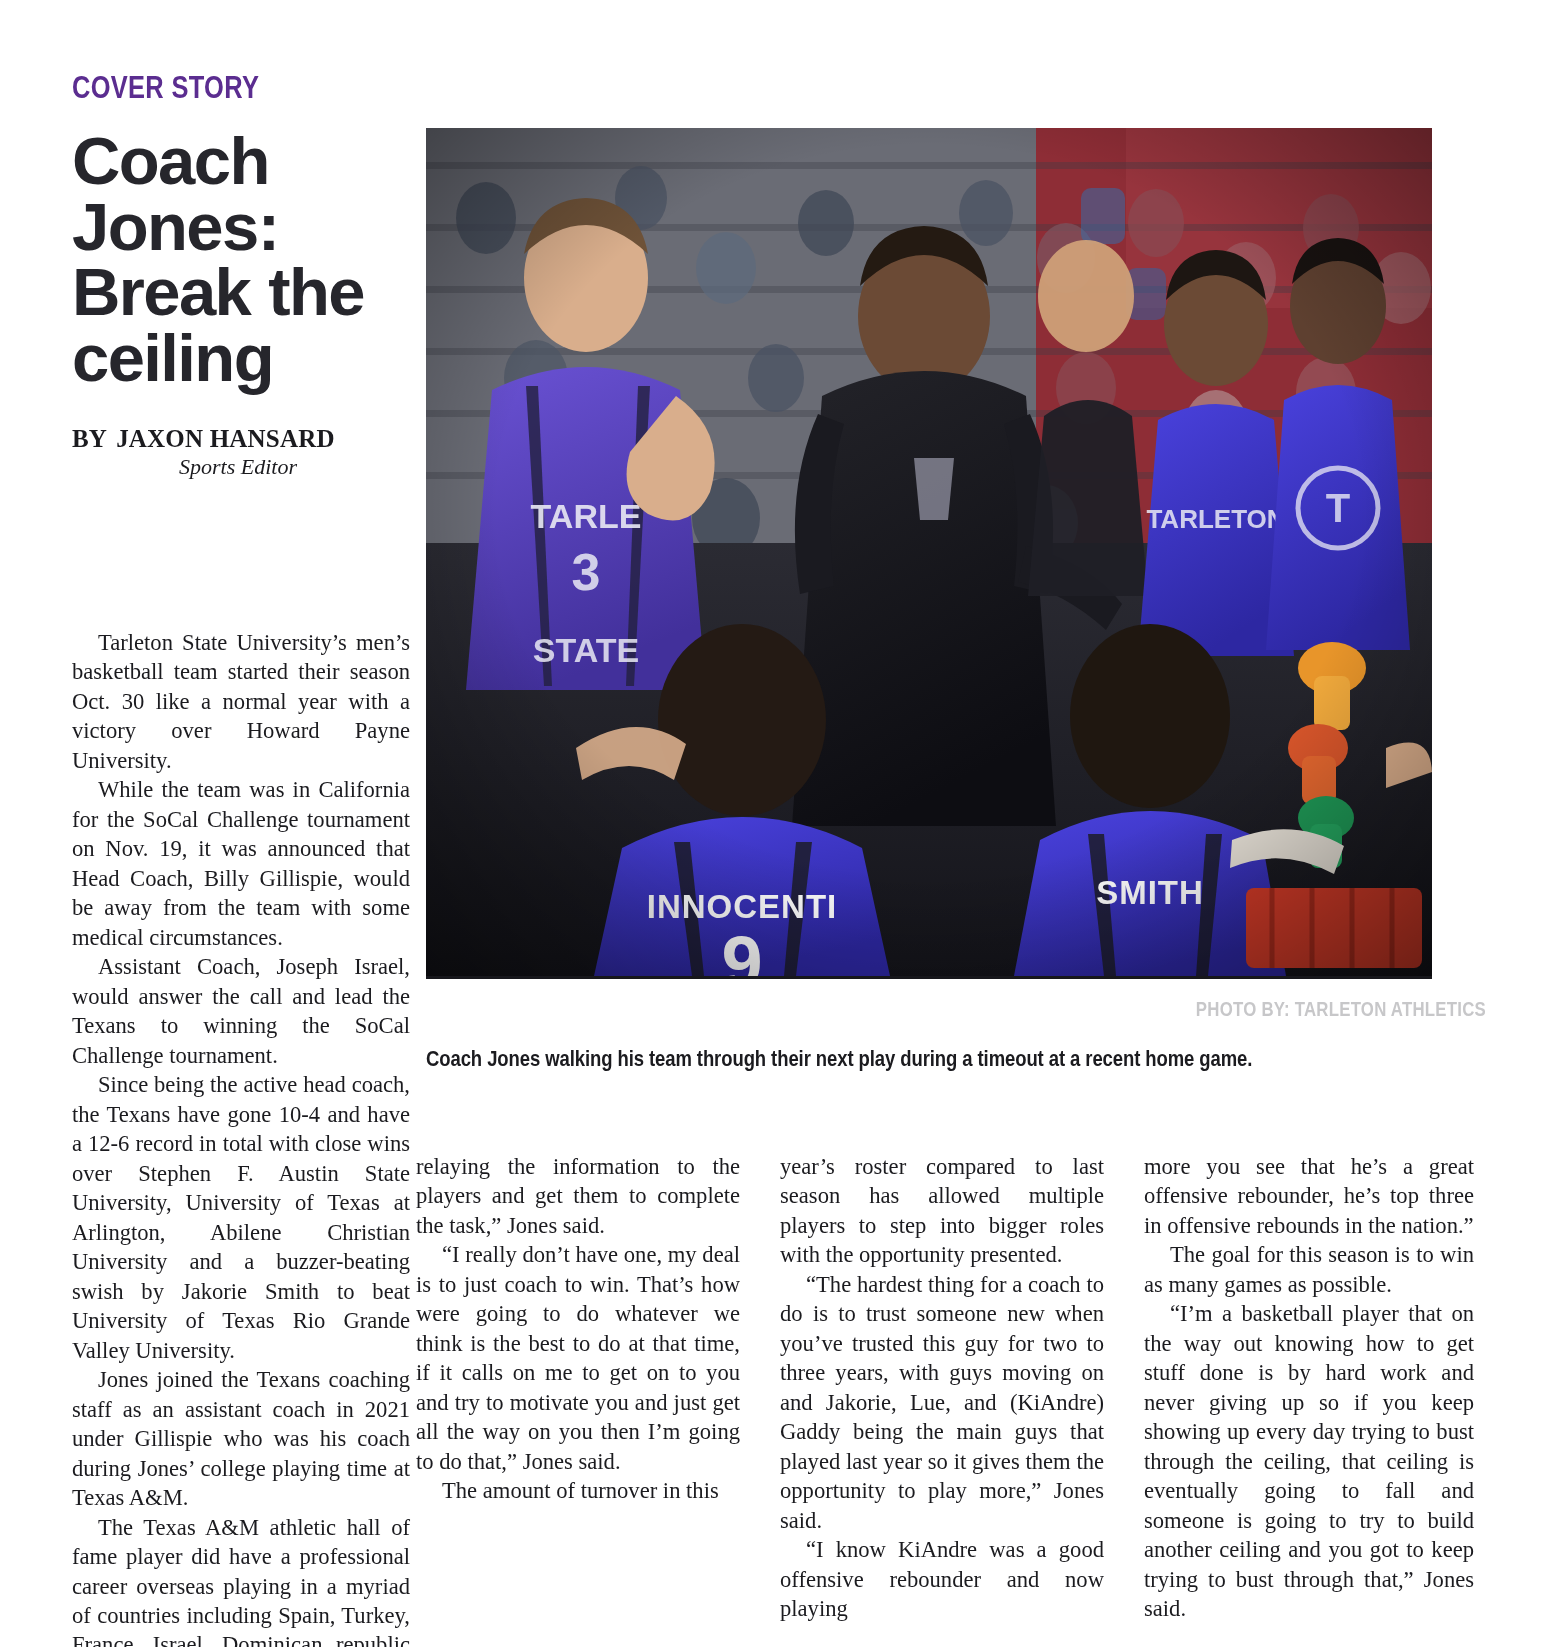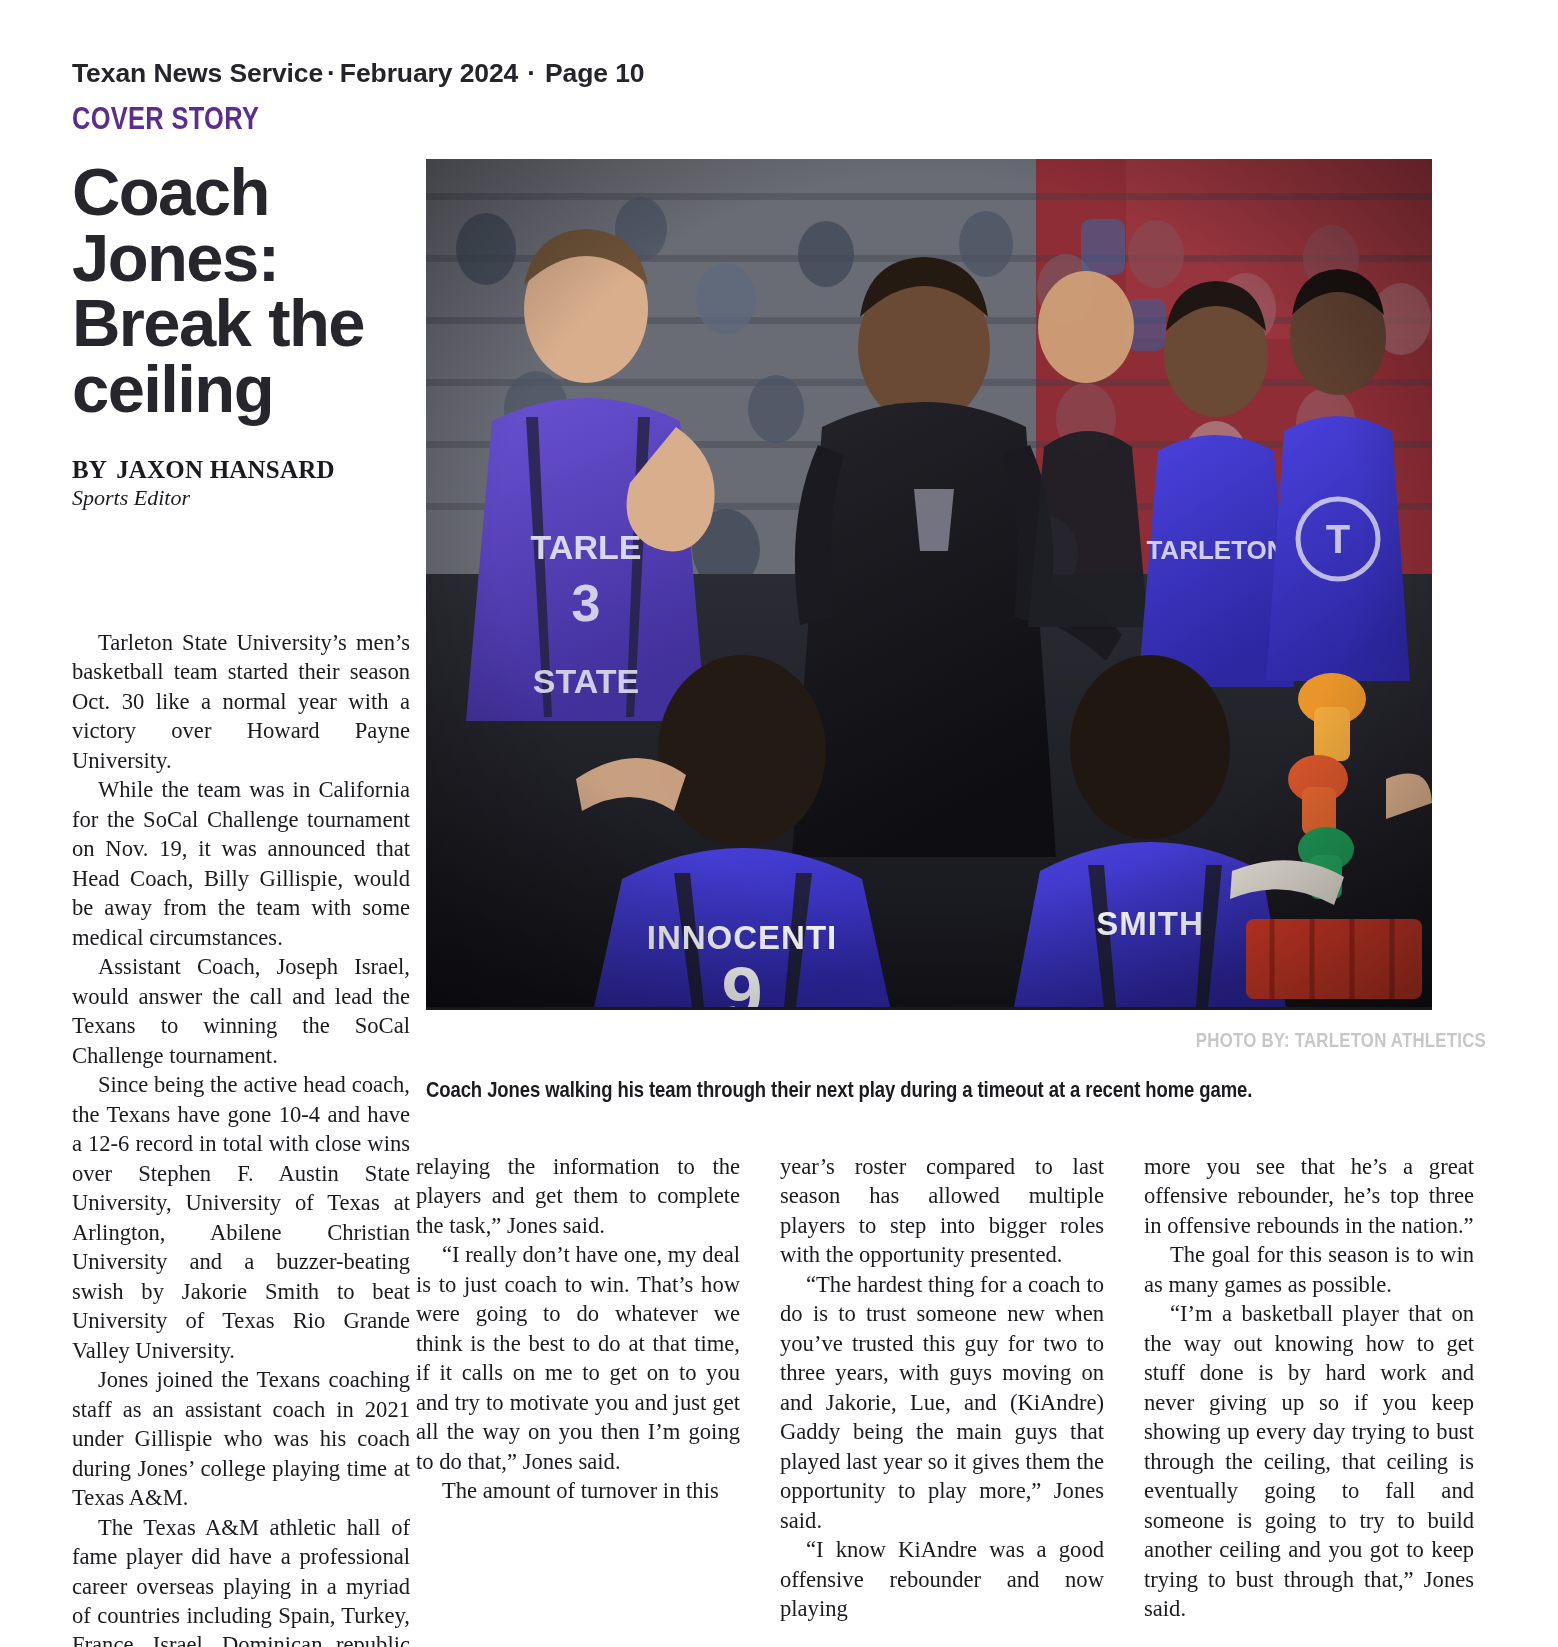--- a/index.html
+++ b/index.html
@@ -81,20 +81,21 @@
     margin-top: 34px;
     color: #1b1b1f;
   }
   .byline .by-label { margin-right: 9px; }
   .byline-role {
     font-family: "Liberation Serif", serif;
     font-style: italic;
     font-size: 22px;
     margin-top: 1px;
     color: #1b1b1f;
+    text-align: center;
   }
 
   
   .bodytext p {
     margin: 0;
     text-indent: 26px;
     text-align: justify;
     font-family: "Liberation Serif", serif;
     font-size: 22.6px;
     line-height: 1.305;
@@ -168,23 +169,20 @@
     left: 72px;
     top: 600px;
     width: 338px;
   }
 </style>
 </head>
 <body>
 
 <div class="page">
 
-  <div class="masthead">
-    <span>Texan News Service</span><span class="sep">·</span><span>February 2024</span><span class="sep2">·</span><span>Page 10</span>
-  </div>
 
   <div class="kicker">COVER STORY</div>
 
   <div class="top-region">
 
     <div class="left-rail">
       <h1 class="headline">Coach Jones: Break the ceiling</h1>
 
       <div class="byline">
         <span class="by-label">BY</span><span>JAXON HANSARD</span>

